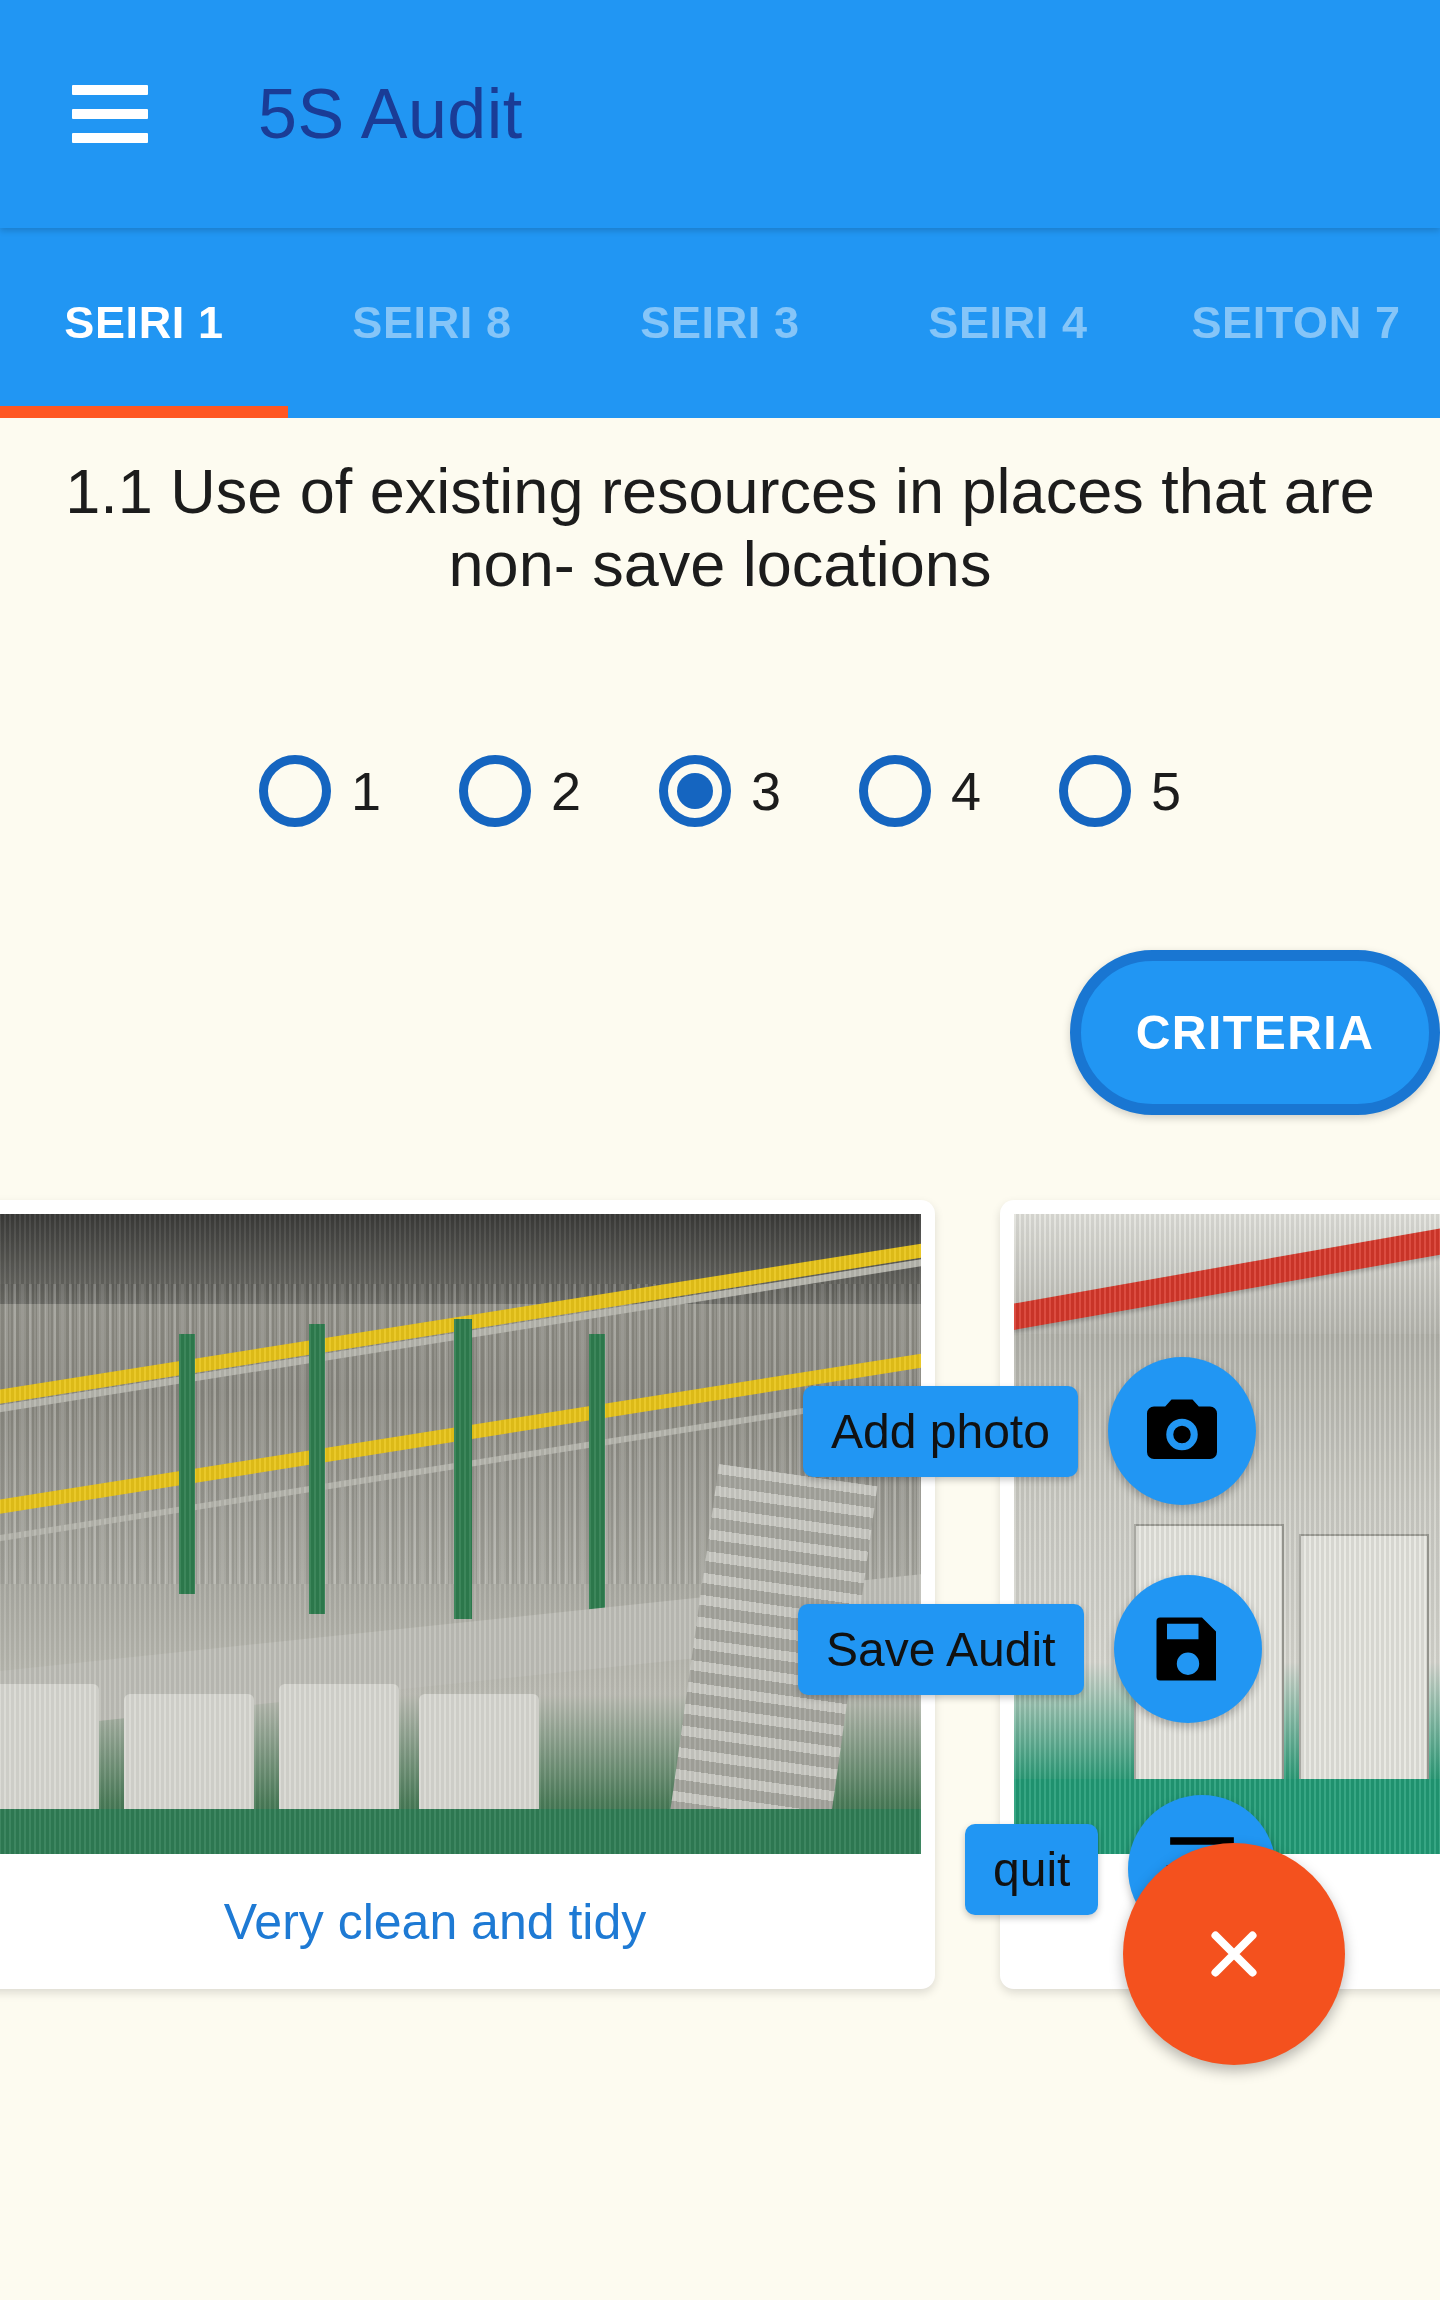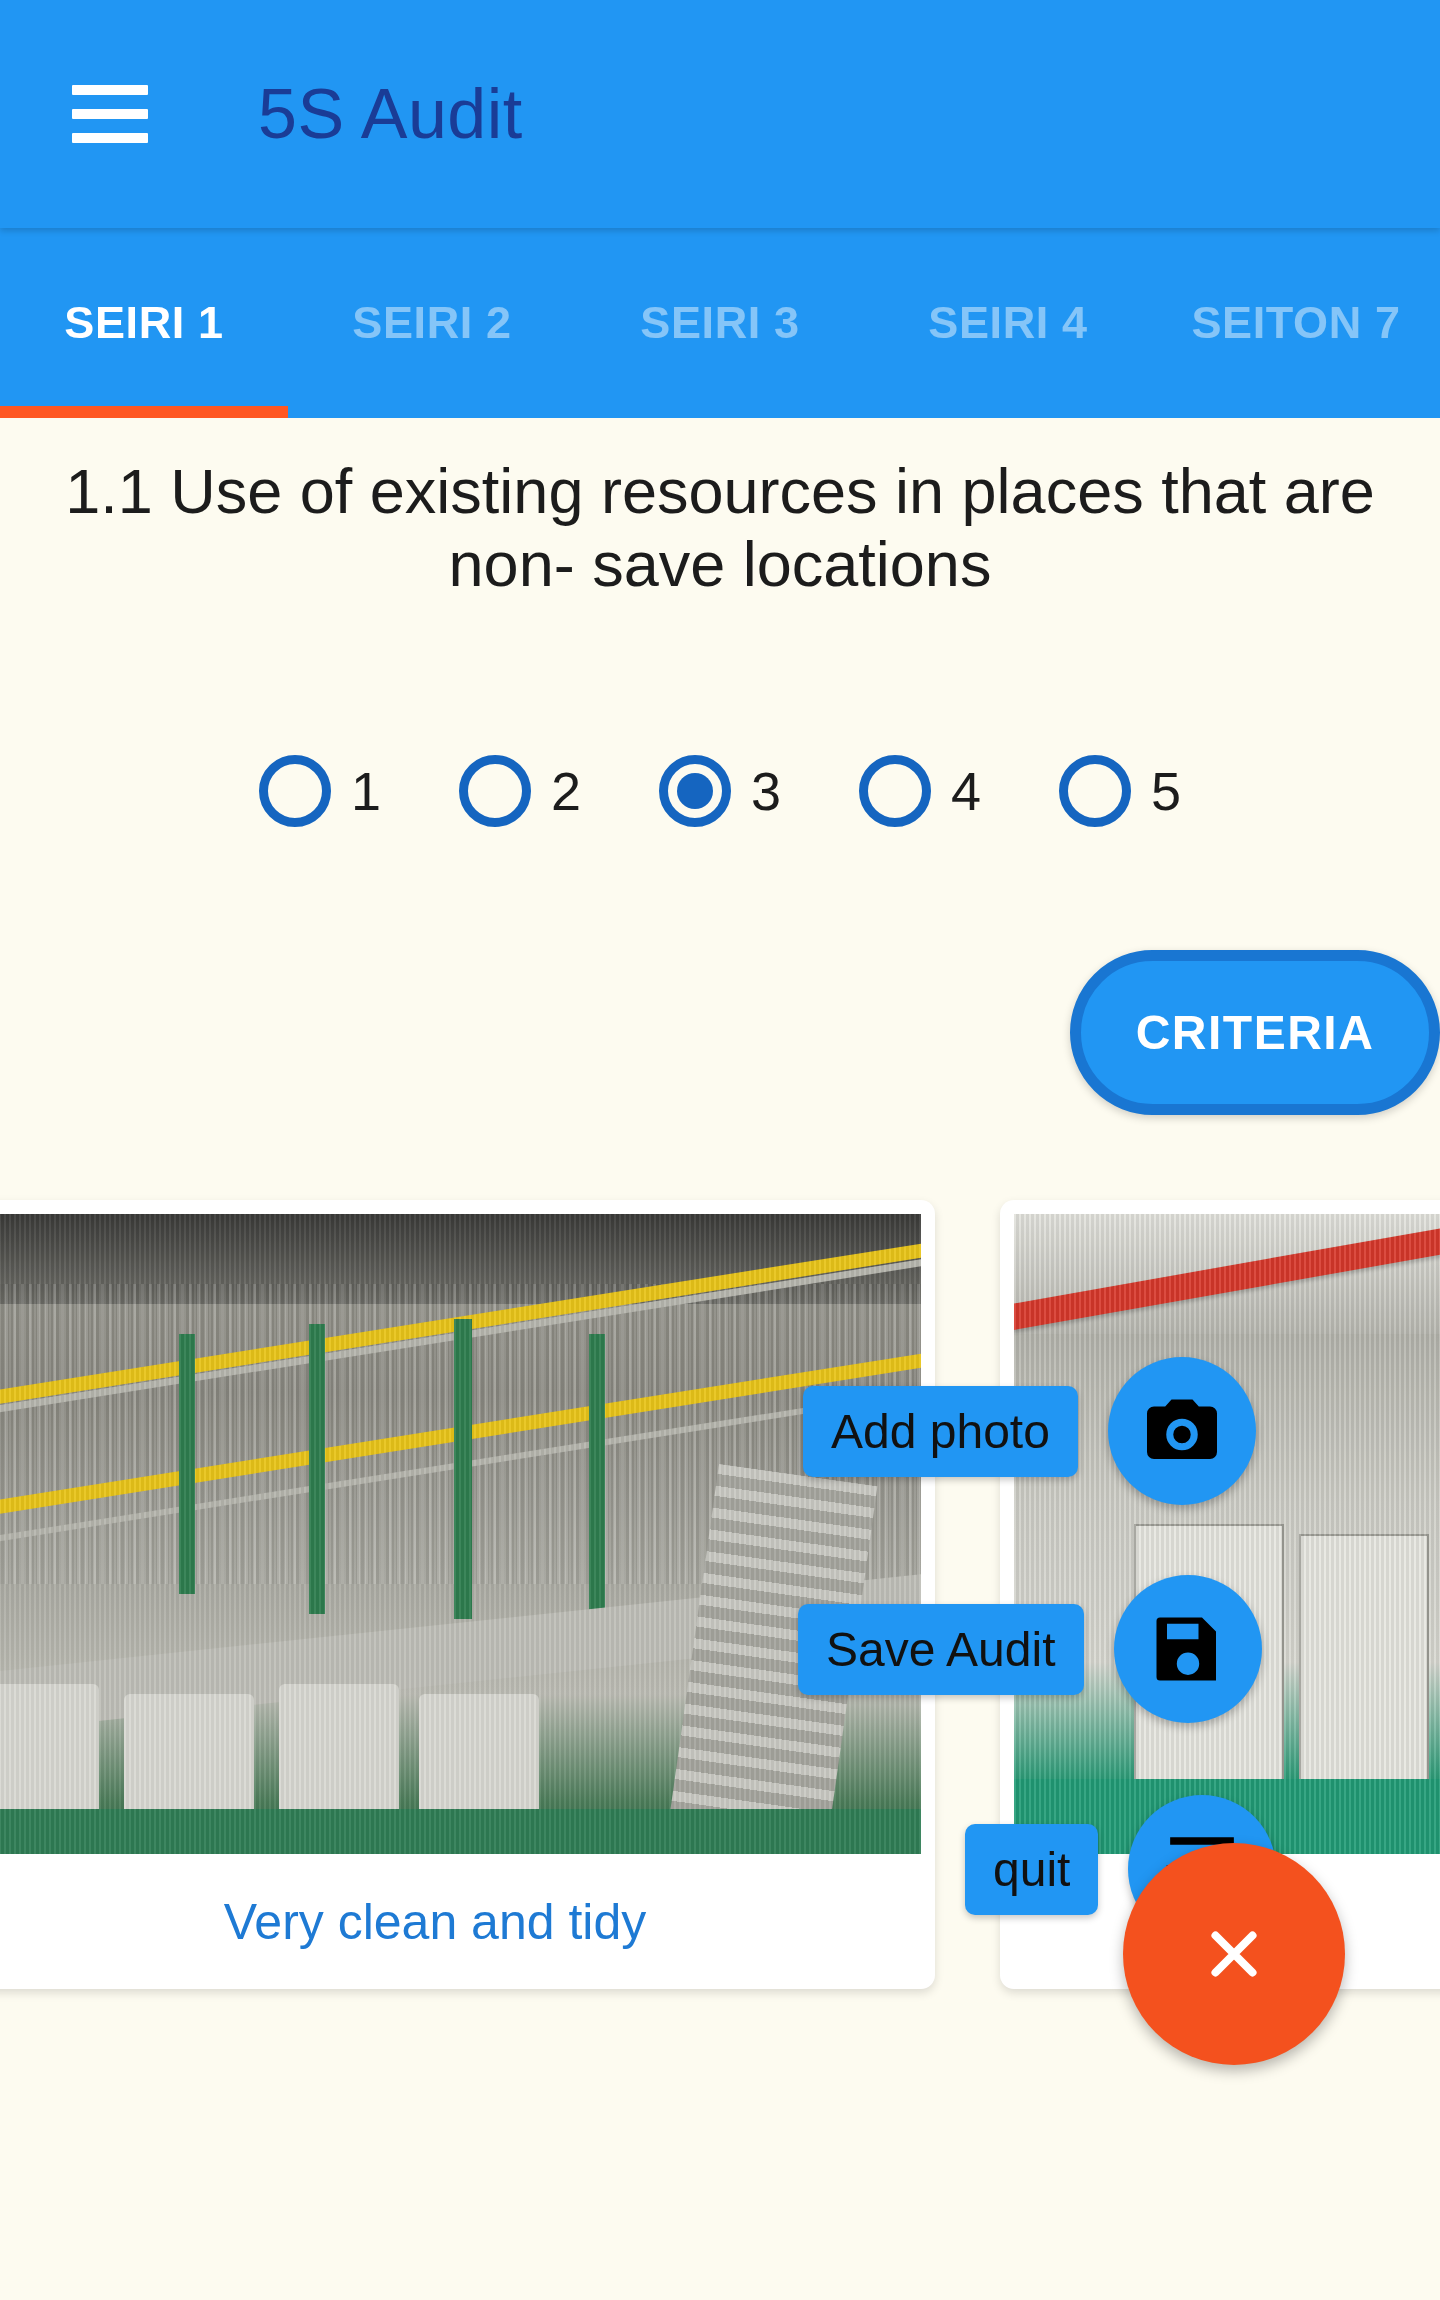--- a/index.html
+++ b/index.html
@@ -324,21 +324,21 @@
     <span></span>
     <span></span>
     <span></span>
   </div>
   <div class="appbar-title">5S Audit</div>
 </div>
 
 <div class="tabbar">
   <div class="tabs-strip">
     <div class="tab active">SEIRI 1</div>
-    <div class="tab">SEIRI 2</div>
+    <div class="tab">SEIRI 8</div>
     <div class="tab">SEIRI 3</div>
     <div class="tab">SEIRI 4</div>
     <div class="tab">SEITON 7</div>
   </div>
   <div class="tab-indicator"></div>
 </div>
 
 <div class="question">1.1 Use of existing resources in places that are non- save locations</div>
 
 <div class="radio-row">

